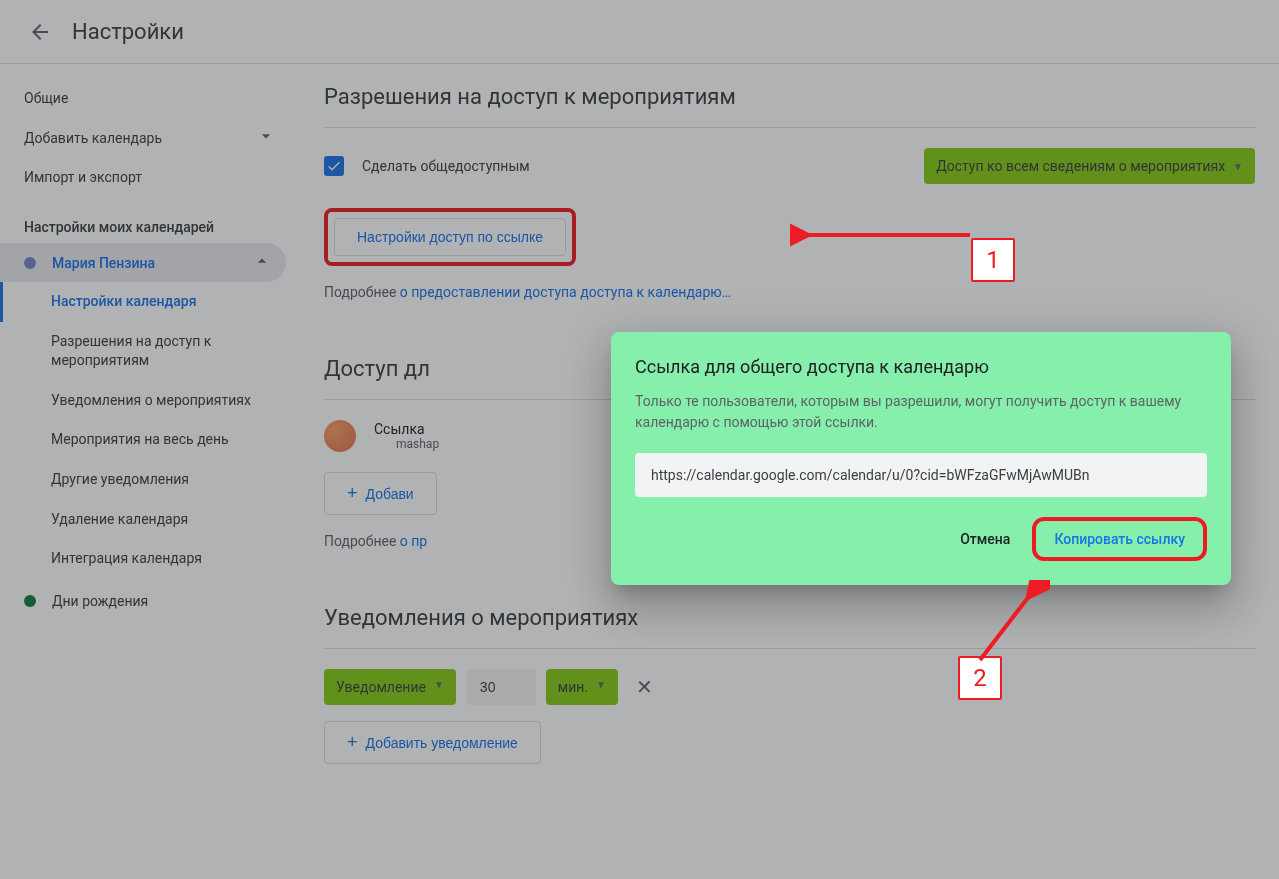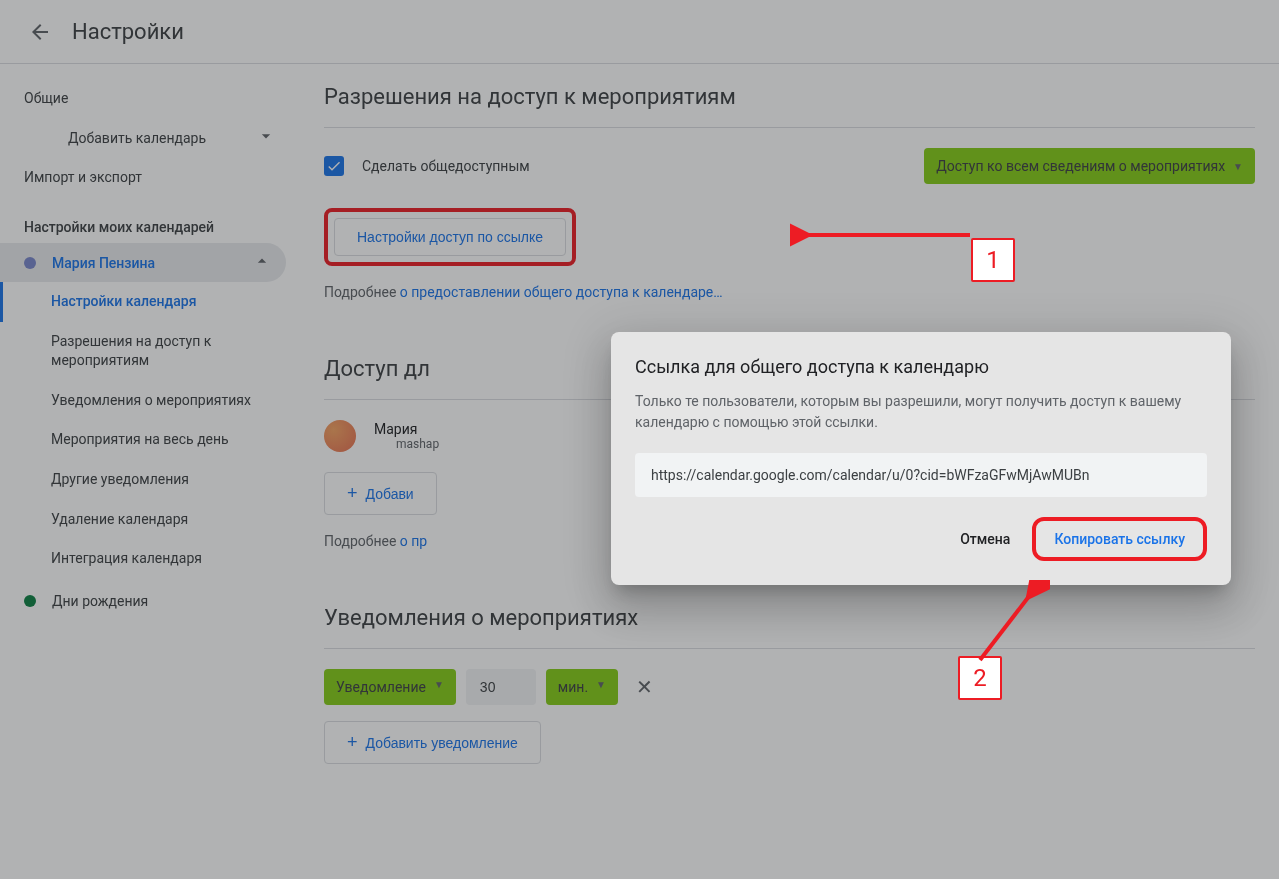--- a/index.html
+++ b/index.html
@@ -56,21 +56,20 @@
   padding: 10px 24px;
   font-size: 14px;
   color: #3c4043;
   cursor: pointer;
   display: flex;
   align-items: center;
   justify-content: space-between;
 }
 .sidebar-item.expandable {
   position: relative;
-  margin-left: 44px;
 }
 .chevron {
   color: #5f6368;
 }
 .sidebar-section-title {
   padding: 24px 24px 8px 24px;
   font-size: 14px;
   color: #3c4043;
   font-weight: 500;
 }
@@ -248,21 +247,21 @@
   font-size: 20px;
   cursor: pointer;
   padding: 0 8px;
 }
 
 .dialog {
   position: absolute;
   left: 611px;
   top: 332px;
   width: 620px;
-  background: #e5e5e5;
+  background: #86efac;
   border-radius: 8px;
   box-shadow: 0 11px 15px -7px rgba(0,0,0,.2), 0 24px 38px 3px rgba(0,0,0,.14), 0 9px 46px 8px rgba(0,0,0,.12);
   z-index: 10;
   padding: 24px;
 }
 .dialog-title {
   font-size: 18px;
   color: #202124;
   margin-bottom: 14px;
 }
@@ -398,31 +397,31 @@
         </div>
       </div>
 
       <div class="red-box">
         <button class="outlined-btn" style="border:1px solid #dadce0">
           <span>Настройки доступ по ссылке</span>
         </button>
       </div>
 
       <div class="helper-text">
-        <span>Подробнее </span><span class="helper-link">о предоставлении общего доступа к календаре…</span>
+        <span>Подробнее </span><span class="helper-link">о предоставлении доступа доступа к календарю…</span>
       </div>
     </div>
 
     <div class="section">
       <div class="section-title">Доступ дл</div>
       <div class="section-divider"></div>
       <div class="user-row">
         <div class="avatar"></div>
         <div>
-          <div class="user-name">Мария</div>
+          <div class="user-name">Ссылка</div>
           <div class="user-email">mashap</div>
         </div>
       </div>
       <button class="outlined-btn">
         <span class="plus-icon">+</span>
         <span>Добави</span>
       </button>
       <div class="helper-text">
         <span>Подробнее </span><span class="helper-link">о пр</span>
       </div>

